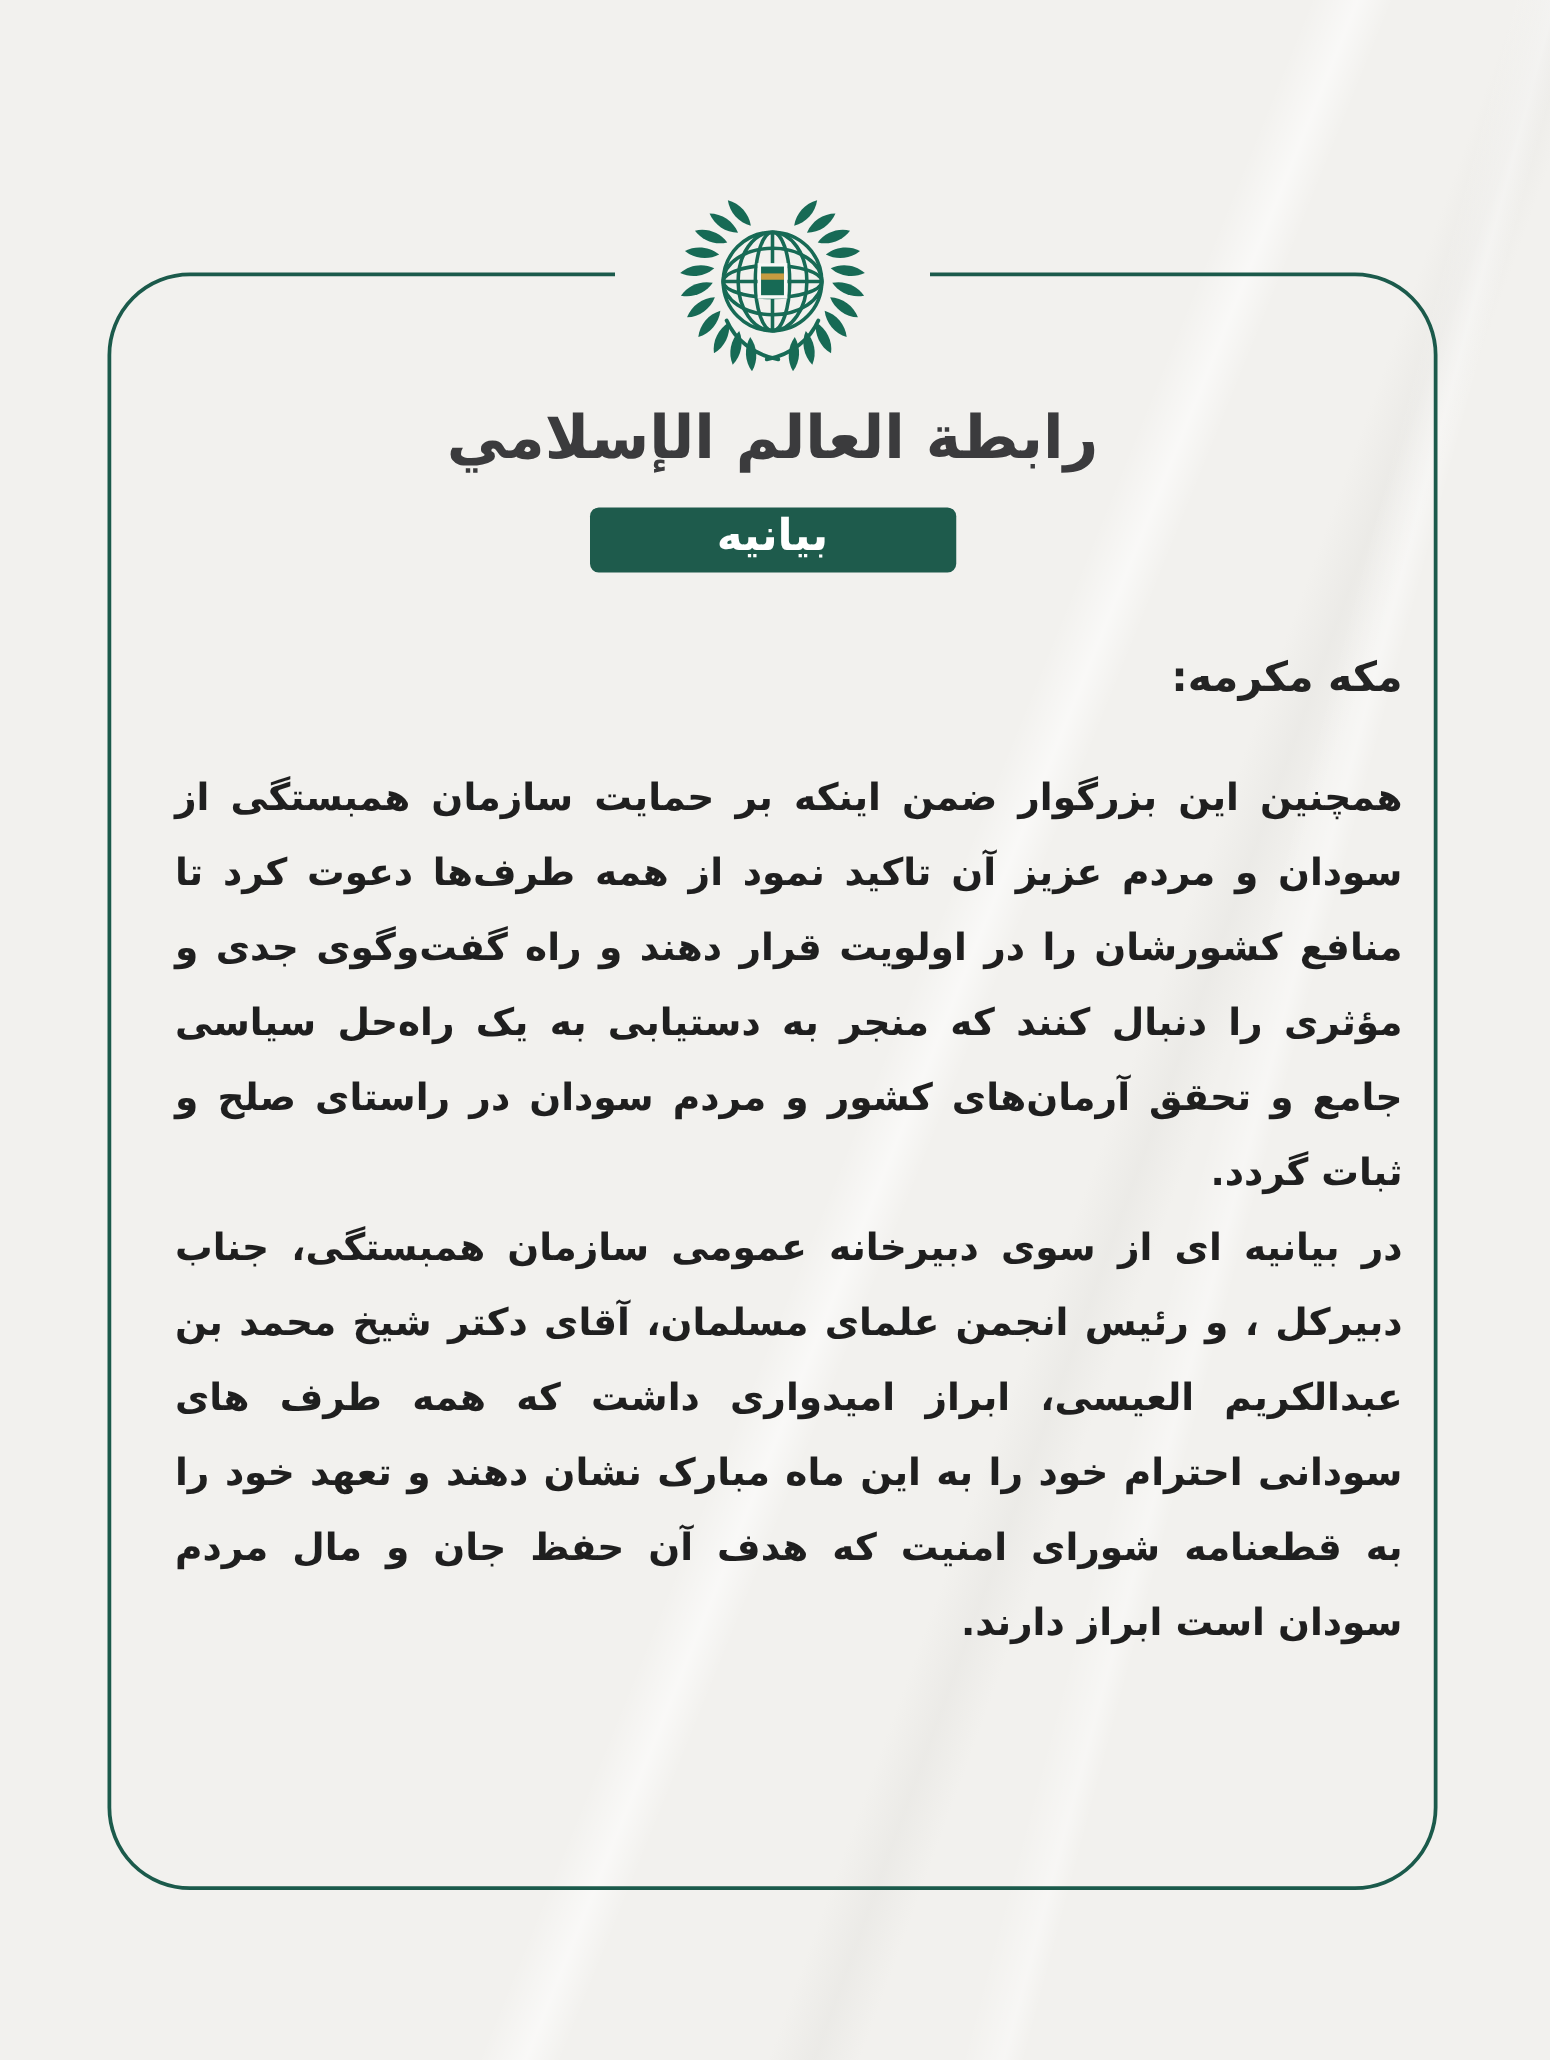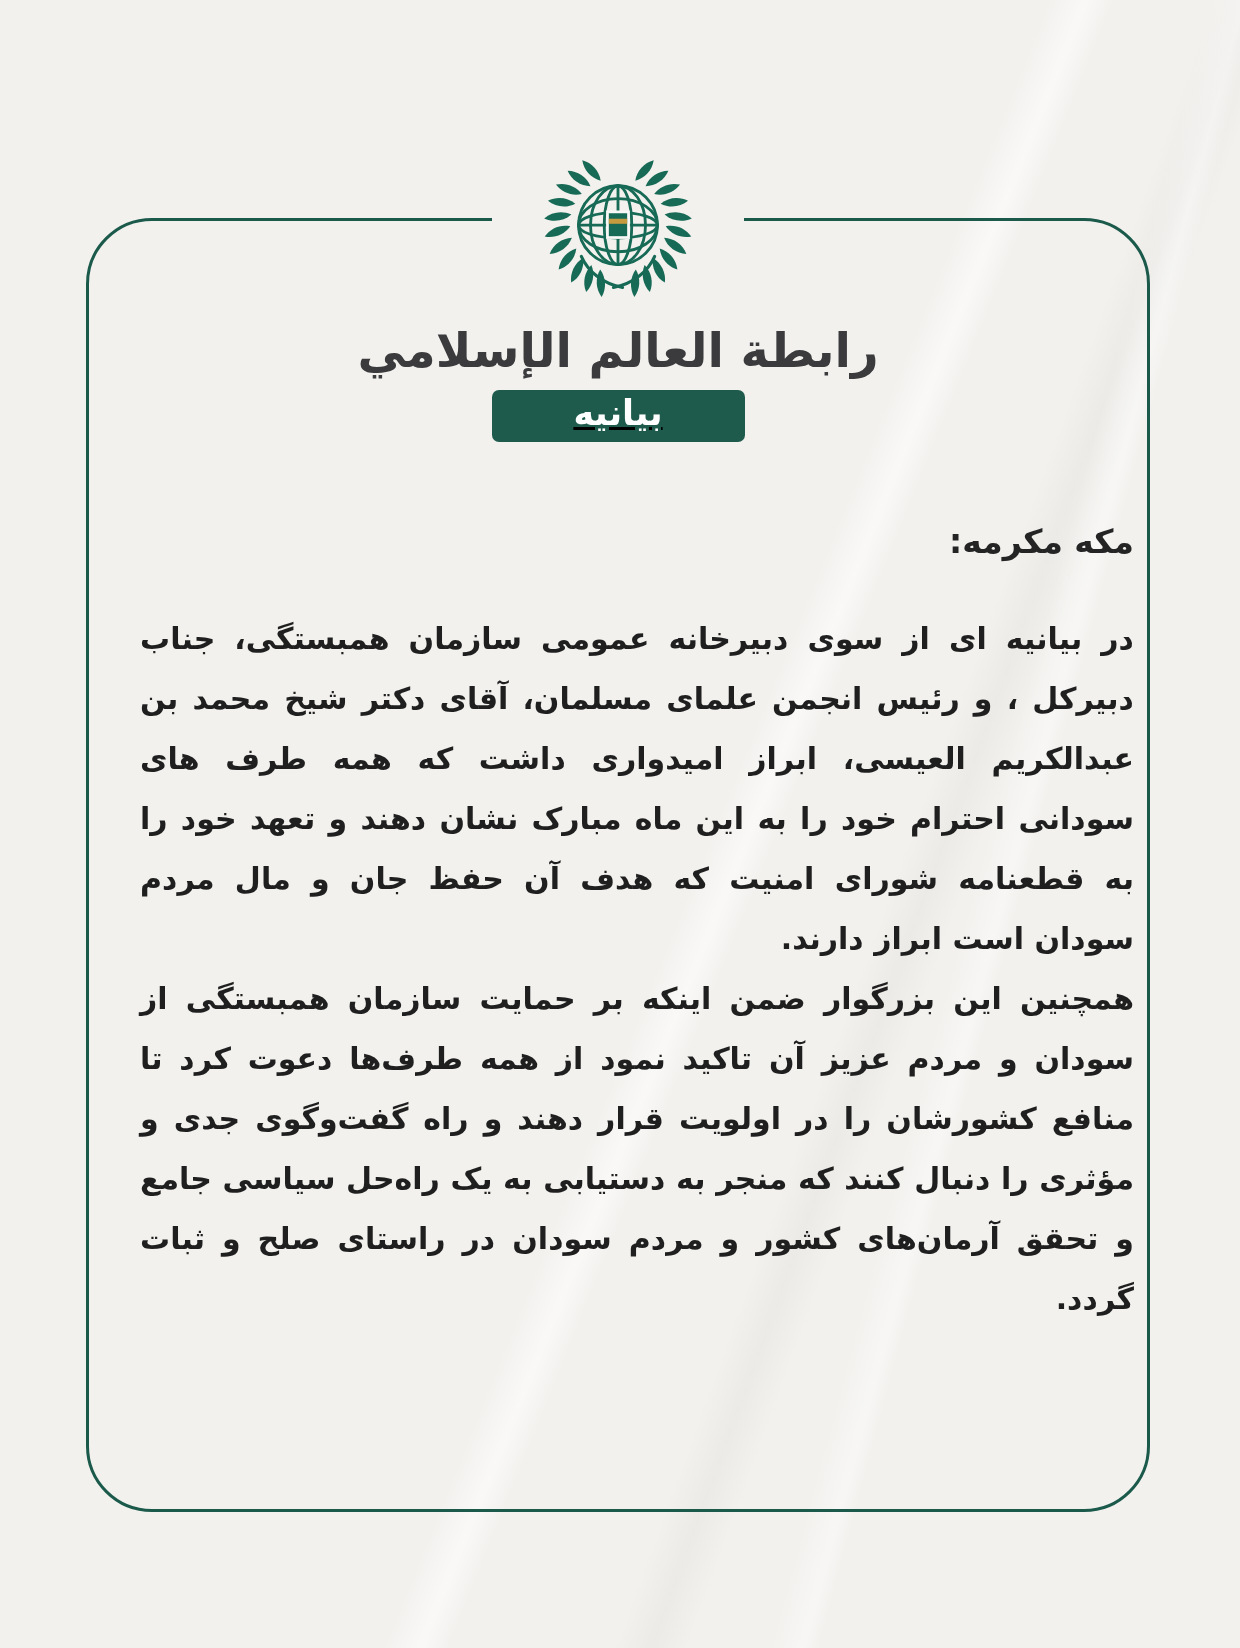--- a/index.html
+++ b/index.html
@@ -49,31 +49,31 @@
     margin-top:12px;
     font-size:48px;font-weight:bold;color:var(--heading-text);
     white-space:nowrap;letter-spacing:-1px;
   }
   .subtitle{
     margin-top:10px;
     font-size:27px;font-weight:bold;color:var(--heading-text);
     white-space:nowrap;
   }
   .banner{
-    margin-top:12px;
-    width:253px;height:52px;border-radius:7px;
+    margin-top:28px;
+    width:293px;height:52px;border-radius:7px;
     background:var(--banner-bg);
-    display:flex;align-items:center;justify-content:center;text-decoration:underline;
+    display:flex;align-items:center;justify-content:center;
   }
   .banner-label{
     color:var(--banner-text);font-size:35px;font-weight:bold;
     line-height:1;padding-bottom:6px;
   }
   .doc{
-    position:absolute;top:522px;left:140px;right:106px;
+    position:absolute;top:522px;left:140px;right:118px;
     direction:rtl;color:var(--body-text);z-index:2;
   }
   .salutation{
     font-size:33px;font-weight:bold;text-align:right;
     margin-bottom:48px;color:#242424;
   }
   .doc p{
     font-size:30px;font-weight:bold;line-height:60px;
     text-align:justify;text-align-last:right;
   }
@@ -138,18 +138,18 @@
 
     <div class="banner">
       <span class="banner-label">بیانیه</span>
     </div>
   </div>
 
   <div class="doc">
     <div class="salutation">مکه مکرمه:</div>
 
 
+    <p>همچنین این بزرگوار ضمن اینکه بر حمایت سازمان همبستگی از سودان و مردم عزیز آن تاکید نمود از همه طرف‌ها دعوت کرد تا منافع کشورشان را در اولویت قرار دهند و راه گفت‌وگوی جدی و مؤثری را دنبال کنند که منجر به دستیابی به یک راه‌حل سیاسی جامع و تحقق آرمان‌های کشور و مردم سودان در راستای صلح و ثبات گردد.</p>
+
     <p>در بیانیه ای از سوی دبیرخانه عمومی سازمان همبستگی، جناب دبیرکل ، و رئیس انجمن علمای مسلمان، آقای دکتر شیخ محمد بن عبدالکریم العیسی، ابراز امیدواری داشت که همه طرف های سودانی احترام خود را به این ماه مبارک نشان دهند و تعهد خود را به قطعنامه شورای امنیت که هدف آن حفظ جان و مال مردم سودان است ابراز دارند.</p>
-
-    <p>همچنین این بزرگوار ضمن اینکه بر حمایت سازمان همبستگی از سودان و مردم عزیز آن تاکید نمود از همه طرف‌ها دعوت کرد تا منافع کشورشان را در اولویت قرار دهند و راه گفت‌وگوی جدی و مؤثری را دنبال کنند که منجر به دستیابی به یک راه‌حل سیاسی جامع و تحقق آرمان‌های کشور و مردم سودان در راستای صلح و ثبات گردد.</p>
   </div>
 
 </div>
 
 </body></html>

